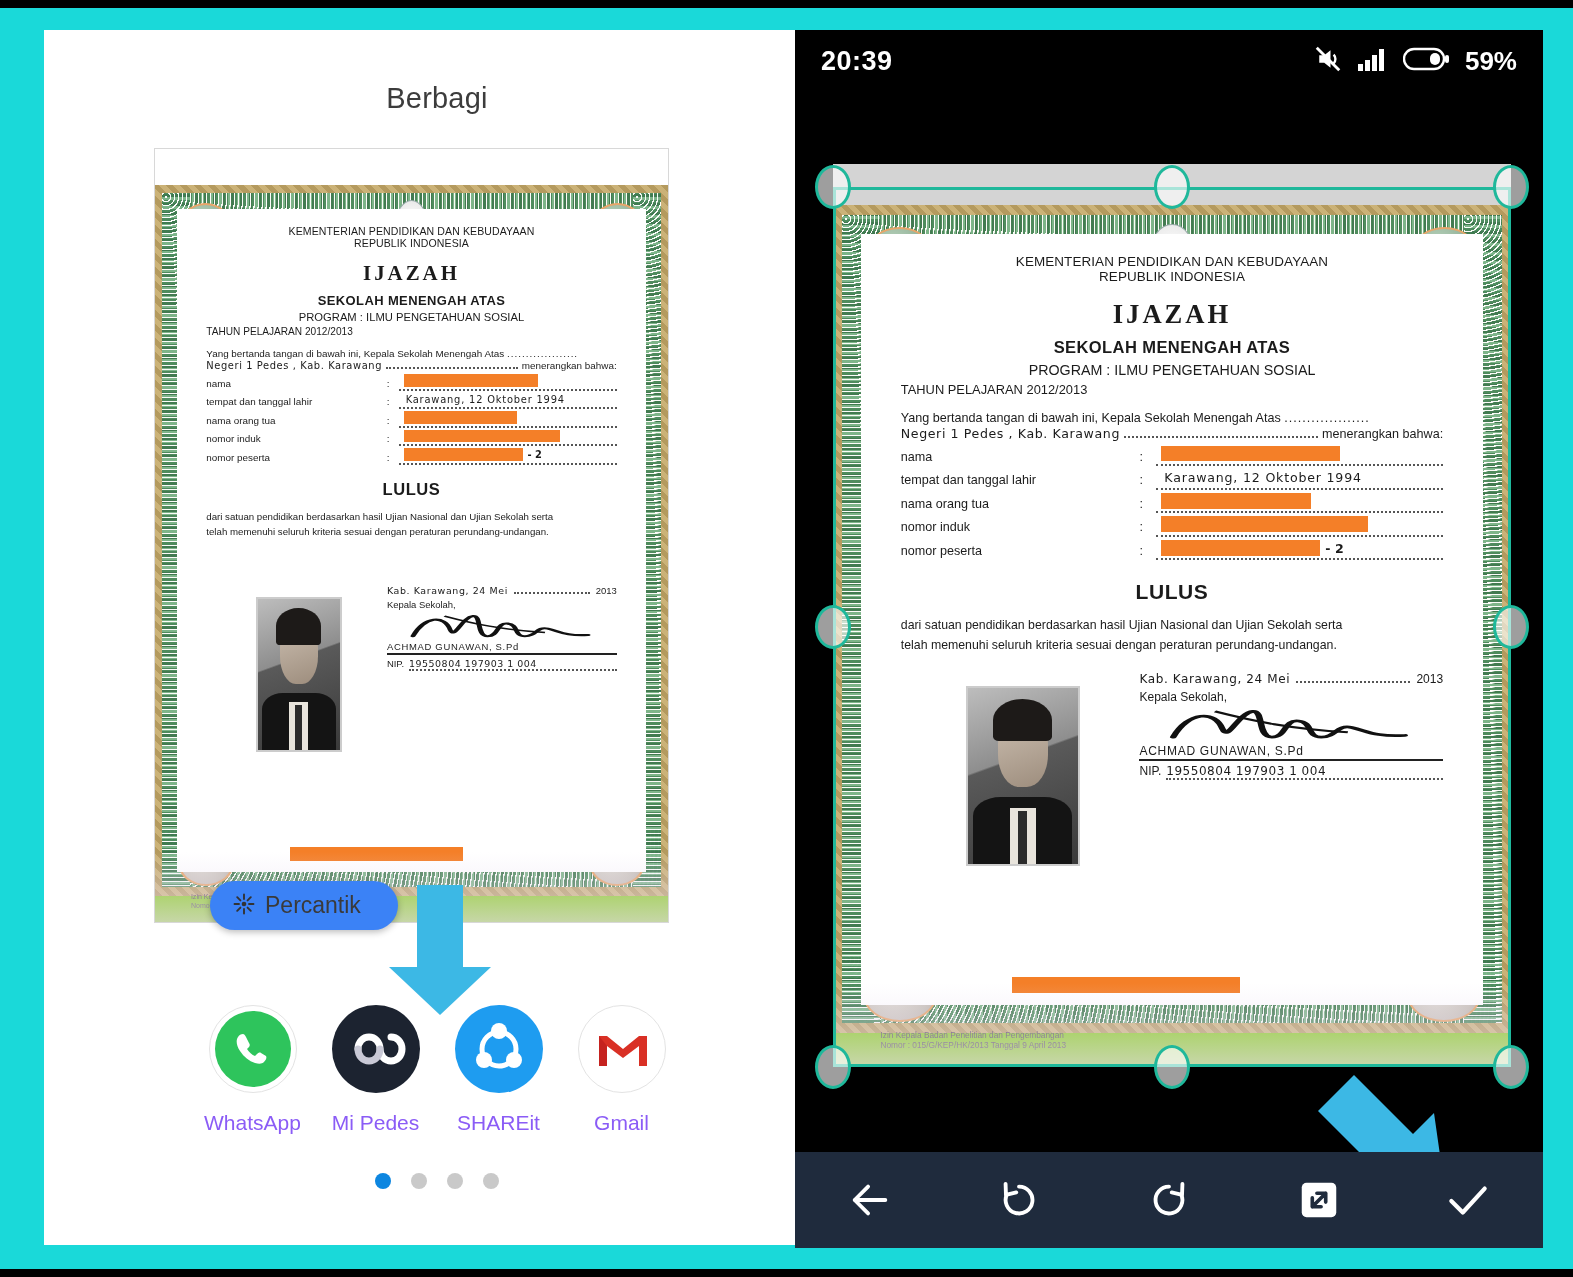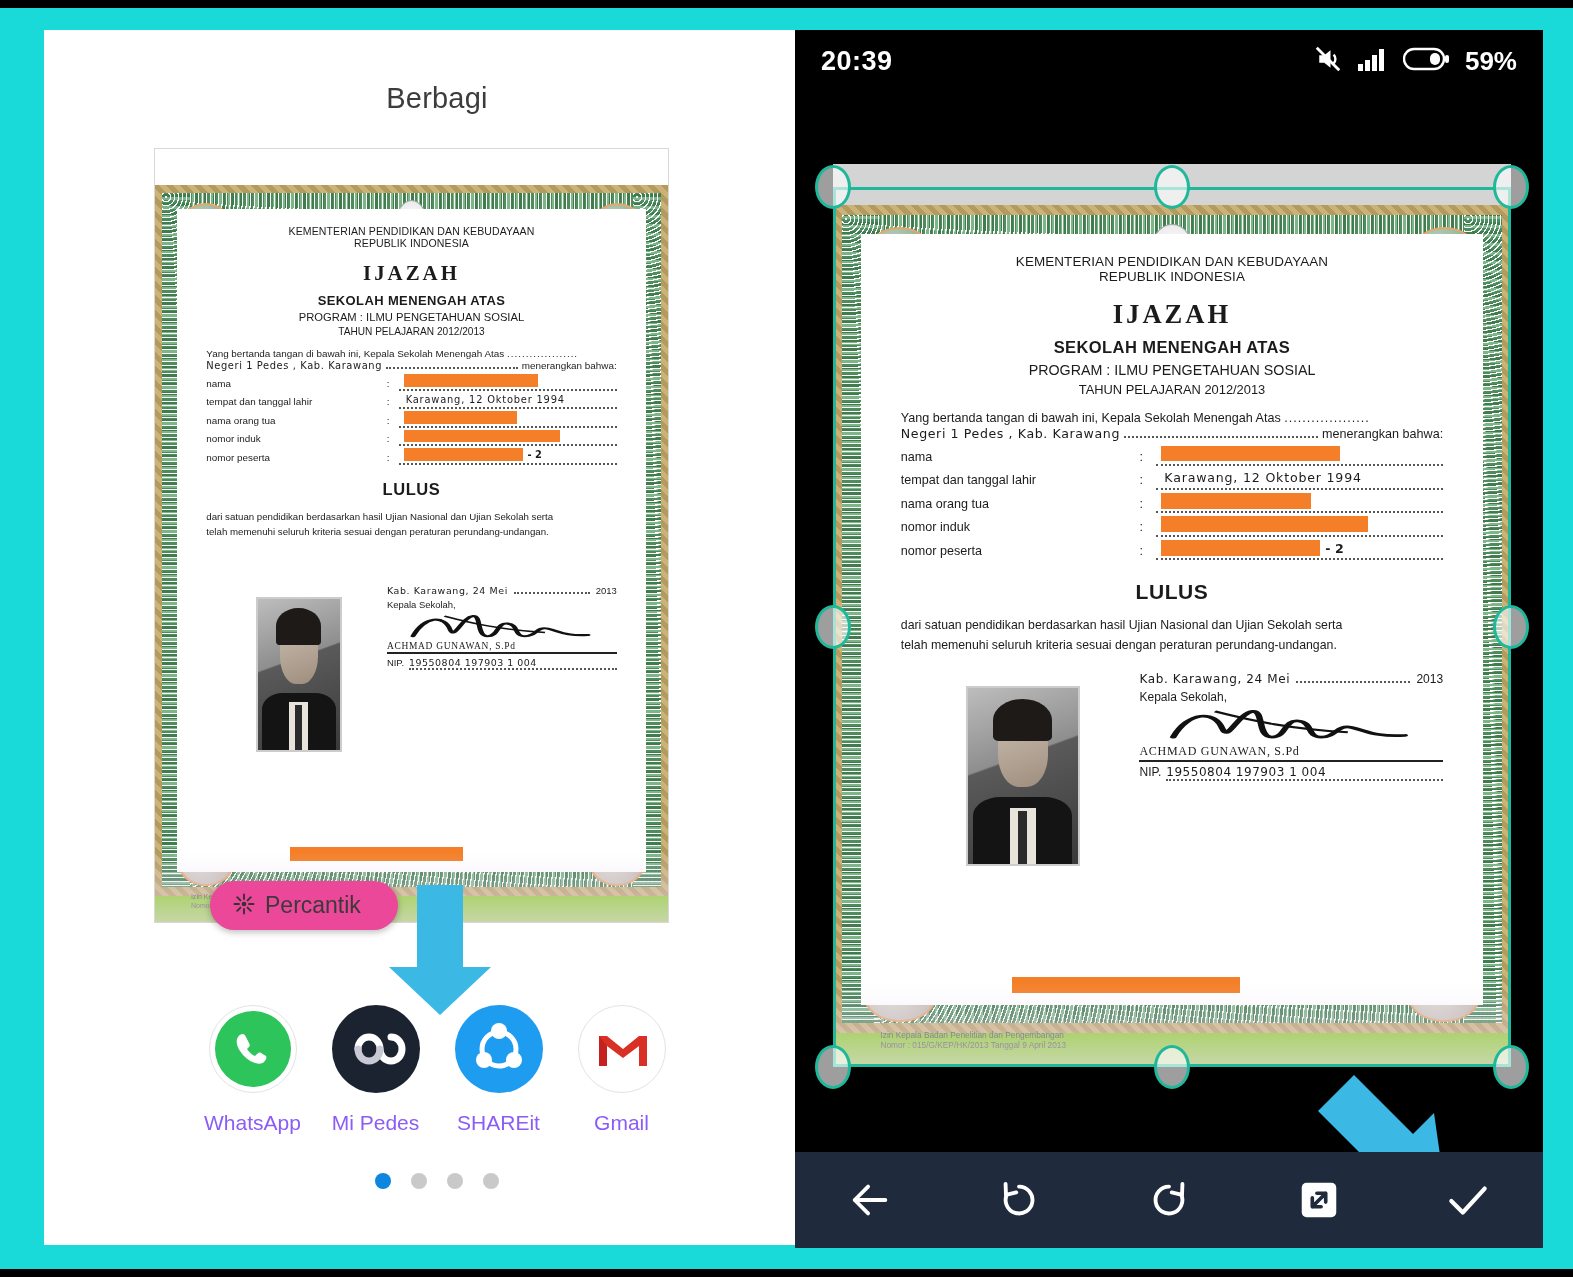--- a/index.html
+++ b/index.html
@@ -93,41 +93,41 @@
 
   .cert-body{
     position:absolute; left:10%; top:10%; width:80%; height:80%;
     color:#1b1b1b;
   }
   .ct-min{ text-align:center; font-size:.96em; line-height:1.12; letter-spacing:.1px; }
   .ct-ijazah{ text-align:center; font-family:"Liberation Serif", serif; font-weight:bold;
               font-size:1.9em; letter-spacing:3px; margin-top:.55em; }
   .ct-sma{ text-align:center; font-weight:bold; font-size:1.18em; margin-top:.5em; letter-spacing:.4px;}
   .ct-prog{ text-align:center; font-size:1.02em; margin-top:.28em; }
-  .ct-year{ text-align:center; font-size:.92em; margin-top:.32em; }
+  .ct-year{ text-align:left; font-size:.92em; margin-top:.32em; }
   .ct-para1{ font-size:.9em; margin-top:1.1em; }
   .hand{ font-family:"DejaVu Sans", sans-serif; font-size:1.0em; letter-spacing:.6px; }
   .ct-line2{ font-size:.9em; margin-top:.12em; display:flex; align-items:baseline; gap:4px;}
   .dots{ flex:1; border-bottom:2px dotted #555; height:.85em; }
   .fields{ margin-top:.45em; }
   .frow{ display:flex; align-items:center; font-size:.9em; margin-top:.42em; position:relative;}
   .flabel{ width:44%; }
   .fcolon{ width:3%; }
   .fval{ flex:1; border-bottom:2px dotted #555; height:1.45em; position:relative; }
   .redact{ position:absolute; left:2%; top:-2px; height:1.25em; background:#f47f28; }
   .suffix{ position:absolute; top:-1px; font-family:"DejaVu Sans",sans-serif; font-weight:bold;}
   .handtext{ position:absolute; left:3%; top:-1px; font-family:"DejaVu Sans",sans-serif; letter-spacing:.8px;}
   .ct-lulus{ text-align:center; font-weight:bold; font-size:1.5em; margin-top:.95em; letter-spacing:.6px;}
   .ct-para2{ font-size:.88em; margin-top:1.0em; line-height:1.55; }
   .sigblock{ position:absolute; right:0%; top:58%; width:56%; font-size:.86em; }
   .sig-date{ display:flex; align-items:baseline; gap:6px; }
   .sig-date .dline{ flex:1; border-bottom:2px dotted #555; }
   .sig-kepala{ margin-top:.35em; }
   .sig-scribble{ height:3.2em; margin-top:.1em; position:relative; overflow:hidden; }
-  .sig-name{ font-family:Liberation Serif, serif; letter-spacing:.7px; border-bottom:2px solid #222; padding-bottom:1px;}
+  .sig-name{ font-family:Liberation Sans, sans-serif; letter-spacing:.7px; border-bottom:2px solid #222; padding-bottom:1px;}
   .sig-nip{ margin-top:.3em; display:flex; gap:5px; }
   .sig-nip .nipval{ font-family:"DejaVu Sans",sans-serif; letter-spacing:.5px; border-bottom:2px dotted #555; flex:1;}
   .photo{
     position:absolute; left:12%; top:60%; width:21%; height:25%;
     background:linear-gradient(160deg,#bdbdbd,#8e8e8e 40%,#5a5a5a 41%,#3a3a3a);
     border:2px solid #ccc;
   }
   .photo .head{ position:absolute; left:27%; top:12%; width:46%; height:44%;
                 border-radius:46% 46% 42% 42%;
                 background:linear-gradient(160deg,#cfc2b4,#9d8d7d); }
@@ -148,21 +148,21 @@
   }
   .ct-bottom-redact i{ position:absolute; left:6%; top:14%; width:84%; height:72%; background:#f47f28;}
   .purple-wash{
     position:absolute; left:0; bottom:0; width:100%; height:9%;
     background:linear-gradient(#ffffff00,#e8dcf0aa);
   }
 
   
   #percantik{
     position:absolute; left:166px; top:851px; width:188px; height:49px;
-    background:#ec4899; border-radius:25px; box-shadow:0 2px 7px rgba(0,0,0,.28);
+    background:#3b82f6; border-radius:25px; box-shadow:0 2px 7px rgba(0,0,0,.28);
     display:flex; align-items:center; gap:9px; padding-left:22px;
   }
   #percantik .lbl{ font-size:23px; color:#3a3a3a; }
 
   
   #arrow-left{ position:absolute; left:337px; top:855px; width:118px; height:130px; }
 
   
   #apps{
     position:absolute; left:0; top:975px; width:100%;

